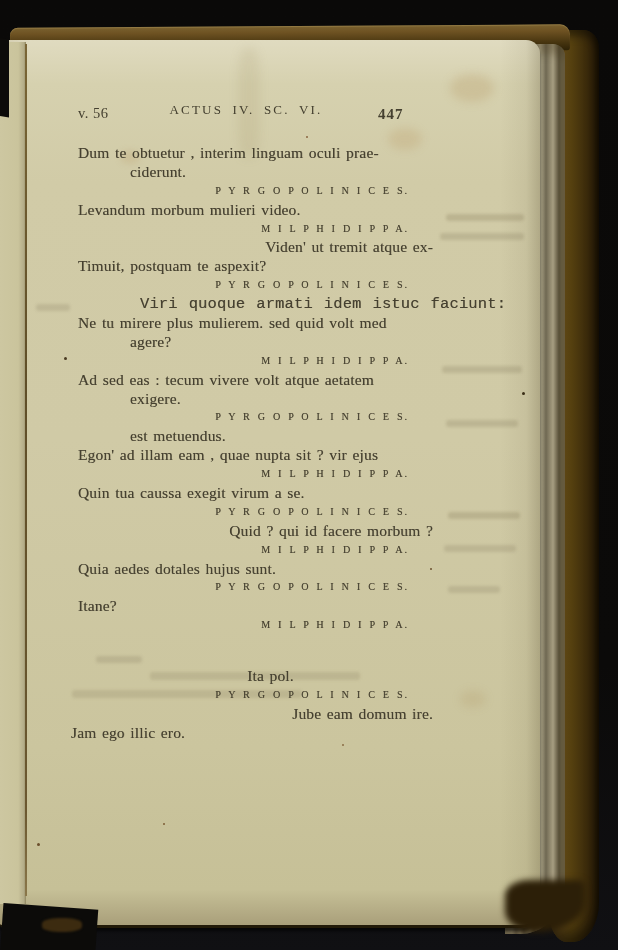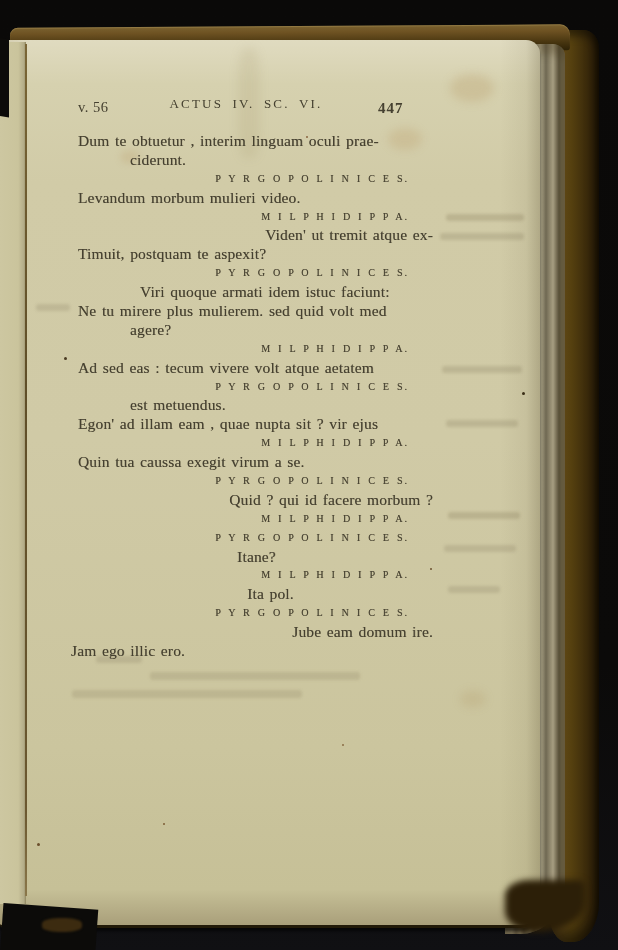--- a/index.html
+++ b/index.html
@@ -50,38 +50,38 @@
   }
   .tl-black{position:absolute;left:0;top:38px;width:9px;height:78px;background:#0c0b09;transform:skewY(9deg);transform-origin:top left;}
   .bl-black{position:absolute;left:0;top:903px;width:95px;height:50px;background:#0c0b09;transform:rotate(4deg);transform-origin:left bottom;}
   .bl-patch{position:absolute;left:42px;top:918px;width:40px;height:14px;background:#3c2b10;border-radius:40%;filter:blur(1px);}
   .br-shadow{position:absolute;left:505px;top:880px;width:80px;height:52px;background:#2c1f08;border-radius:30% 10% 60% 40%;filter:blur(3px);}
 
   .fox{position:absolute;border-radius:50%;pointer-events:none;}
   .smudge{position:absolute;pointer-events:none;border-radius:3px;filter:blur(1.4px);}
   .dot{position:absolute;border-radius:50%;pointer-events:none;}
 
-  .header-row{position:absolute;left:78px;top:96px;width:357px;height:24px;color:var(--ink,#454030);}
+  .header-row{position:absolute;left:78px;top:102px;width:357px;height:24px;color:var(--ink,#454030);}
   .verse-ref{position:absolute;left:0;top:3px;font-size:14.5px;letter-spacing:.5px;}
   .act-title{position:absolute;left:48px;top:0;width:240px;text-align:center;font-size:13px;letter-spacing:2.2px;word-spacing:4px;}
   .page-num{position:absolute;left:300px;top:4px;font-size:15px;font-weight:bold;letter-spacing:1px;}
 
   .play-lines{
-    position:absolute;left:78px;top:132px;width:357px;color:var(--ink,#454030);
+    position:absolute;left:78px;top:144px;width:357px;color:var(--ink,#454030);
     font-size:15.4px;word-spacing:1.5px;letter-spacing:.2px;
     text-shadow:.3px .3px .4px rgba(62,54,36,.45);
   }
   .line{height:18.9px;line-height:18.9px;white-space:nowrap;}
   .s-left{text-align:left;}
   .s-hang{text-align:left;margin-left:-7px;}
   .s-indent{padding-left:52px;}
-  .s-indent2{padding-left:62px;}
+  .s-indent2{padding-left:62px;font-family:Liberation Mono, monospace;}
   .s-right{text-align:right;padding-right:2px;}
-  .s-center{text-align:center;}
-  .s-center2{text-align:center;padding-left:28px;}
+  .s-center{text-align:left;}
+  .s-center2{text-align:center;padding-left:28px;margin-top:32px;}
   .s-speaker{text-align:right;padding-right:26px;font-size:10px;letter-spacing:2px;}
 </style>
 </head>
 <body>
 
 <div class="scene">
 
   <div class="cover-right"></div>
   <div class="cover-top"></div>
   <div class="page-stack"></div>
@@ -134,28 +134,30 @@
       <div class="line s-left">Levandum morbum mulieri video.</div>
       <div class="line s-speaker">M I L P H I D I P P A.</div>
       <div class="line s-right">Viden' ut tremit atque ex-</div>
       <div class="line s-left">Timuit, postquam te aspexit?</div>
       <div class="line s-speaker">P Y R G O P O L I N I C E S.</div>
       <div class="line s-indent2">Viri quoque armati idem istuc faciunt:</div>
       <div class="line s-left">Ne tu mirere plus mulierem. sed quid volt med</div>
       <div class="line s-indent">agere?</div>
       <div class="line s-speaker">M I L P H I D I P P A.</div>
       <div class="line s-left">Ad sed eas : tecum vivere volt atque aetatem</div>
+      <div class="line s-indent">exigere.</div>
       <div class="line s-speaker">P Y R G O P O L I N I C E S.</div>
       <div class="line s-indent">est metuendus.</div>
       <div class="line s-left">Egon' ad illam eam , quae nupta sit ? vir ejus</div>
       <div class="line s-speaker">M I L P H I D I P P A.</div>
       <div class="line s-left">Quin tua caussa exegit virum a se.</div>
       <div class="line s-speaker">P Y R G O P O L I N I C E S.</div>
       <div class="line s-right">Quid ? qui id facere morbum ?</div>
       <div class="line s-speaker">M I L P H I D I P P A.</div>
+      <div class="line s-left">Quia aedes dotales hujus sunt.</div>
       <div class="line s-speaker">P Y R G O P O L I N I C E S.</div>
       <div class="line s-center">Itane?</div>
       <div class="line s-speaker">M I L P H I D I P P A.</div>
       <div class="line s-center2">Ita pol.</div>
       <div class="line s-speaker">P Y R G O P O L I N I C E S.</div>
       <div class="line s-right">Jube eam domum ire.</div>
       <div class="line s-hang">Jam ego illic ero.</div>
     </div>
 
 </div>

